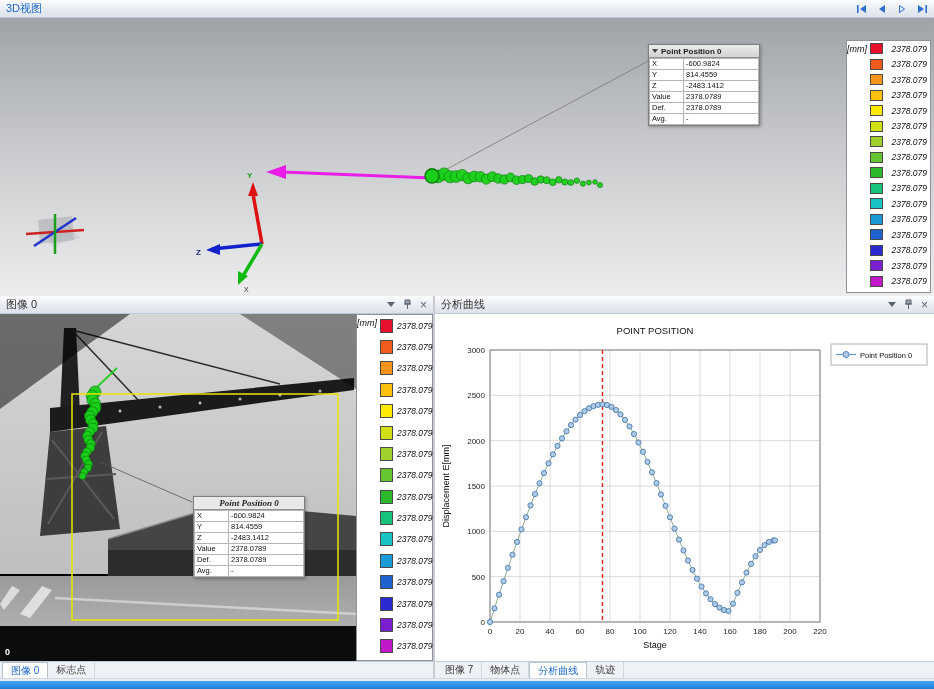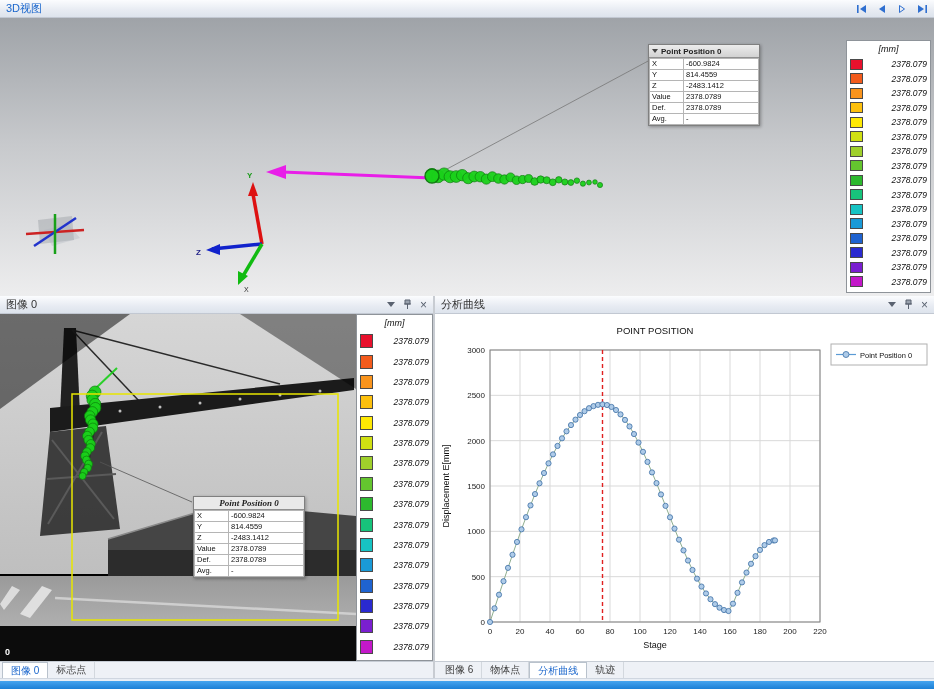--- a/index.html
+++ b/index.html
@@ -36,21 +36,21 @@
     display:flex;align-items:center;padding:0 3px;gap:3px}
   .pb-caret{width:0;height:0;border-left:3px solid transparent;border-right:3px solid transparent;border-top:4px solid #444}
   .point-box table{width:100%;border-collapse:collapse}
   .point-box td{border:1px solid #b5b5b5;font-size:7.5px;height:10px;line-height:10px;
     padding:0 2px;color:#111;white-space:nowrap}
   .point-box td.lbl{width:34px}
   .point-box.serif .pb-header{justify-content:center;font-style:italic;
     font-family:"Liberation Serif",serif;font-size:9px;background:#e9e9e9}
 
   
-  .colorbar{position:absolute;background:#fff;border:1px solid #8e9399;display:flex;flex-direction:column;z-index:5}
+  .colorbar{position:absolute;background:#fff;border:1px solid #8e9399;display:flex;flex-direction:row;z-index:5}
   .cb-title{font-style:italic;font-size:9px;text-align:center;height:16px;line-height:16px;color:#111;flex:none}
   .cb-rows{flex:1;display:flex;flex-direction:column;padding:0 3px 3px 3px}
   .cb-row{flex:1;display:flex;align-items:center;gap:4px}
   .cb-swatch{width:13px;height:11px;border:1px solid #4a4a4a;flex:none}
   .cb-img .cb-swatch{height:14px}
   .cb-val{margin-left:auto;font-style:italic;font-size:8.5px;color:#111}
 
   
   #left-header{left:0;top:296px;width:433px}
   #left-body{left:0;top:314px;width:433px;height:347px;background:#000;display:flex}
@@ -614,21 +614,21 @@
       <circle cx="340" cy="226.4" r="2.6" fill="#aecbe8" stroke="#3c6ea5" stroke-width="0.8"></circle>
       <rect x="396" y="30" width="96" height="21" fill="#fff" stroke="#b0b0b0"></rect>
       <line x1="401" y1="40.5" x2="421" y2="40.5" stroke="#5b9bd5" stroke-width="1.2"></line>
       <circle cx="411" cy="40.5" r="3" fill="#aecbe8" stroke="#3c6ea5" stroke-width="0.8"></circle>
       <text x="425" y="43.5" font-size="7.5" fill="#111">Point Position 0</text>
     </svg>
 </div>
 
 <div class="abs panel-footer" id="right-footer">
   <span id="curve-tabs" style="display:flex">
-      <span class="tab">图像 6</span>
+      <span class="tab">图像 7</span>
       <span class="tab">物体点</span>
       <span class="tab active">分析曲线</span>
       <span class="tab">轨迹</span>
     </span>
 </div>
 
 <div class="abs" id="statusbar">
   <div class="bar"></div>
 </div>
 

